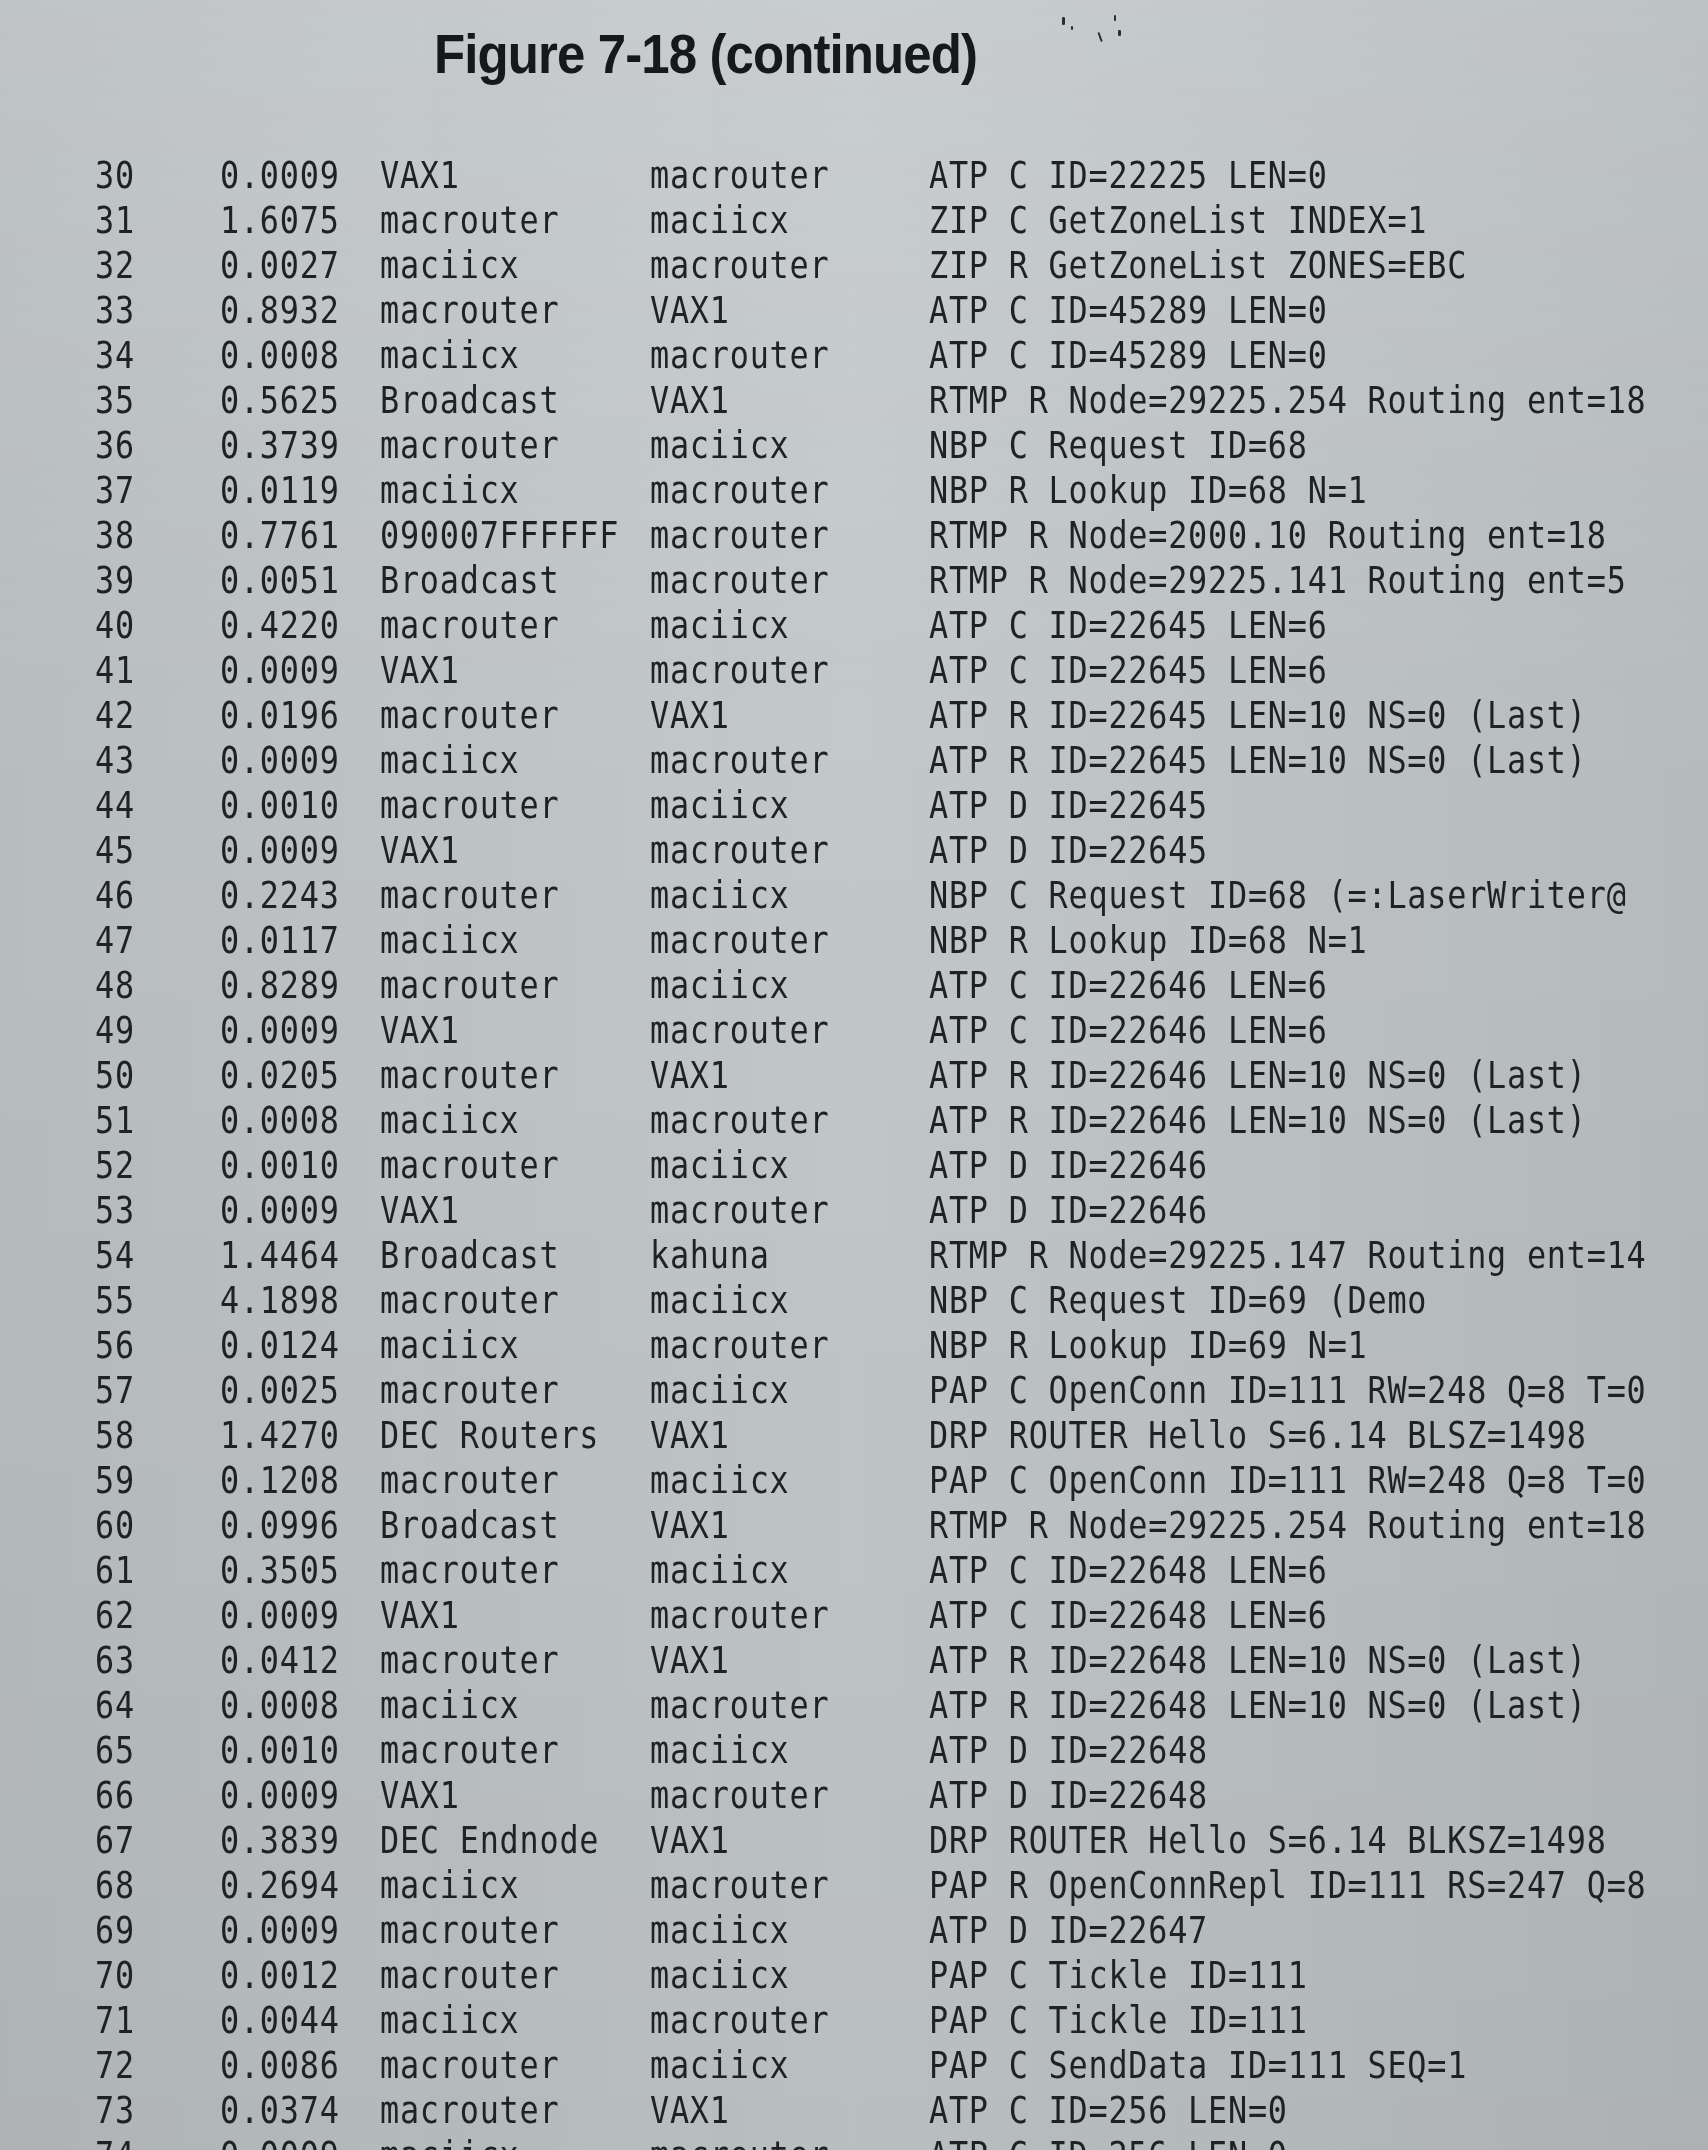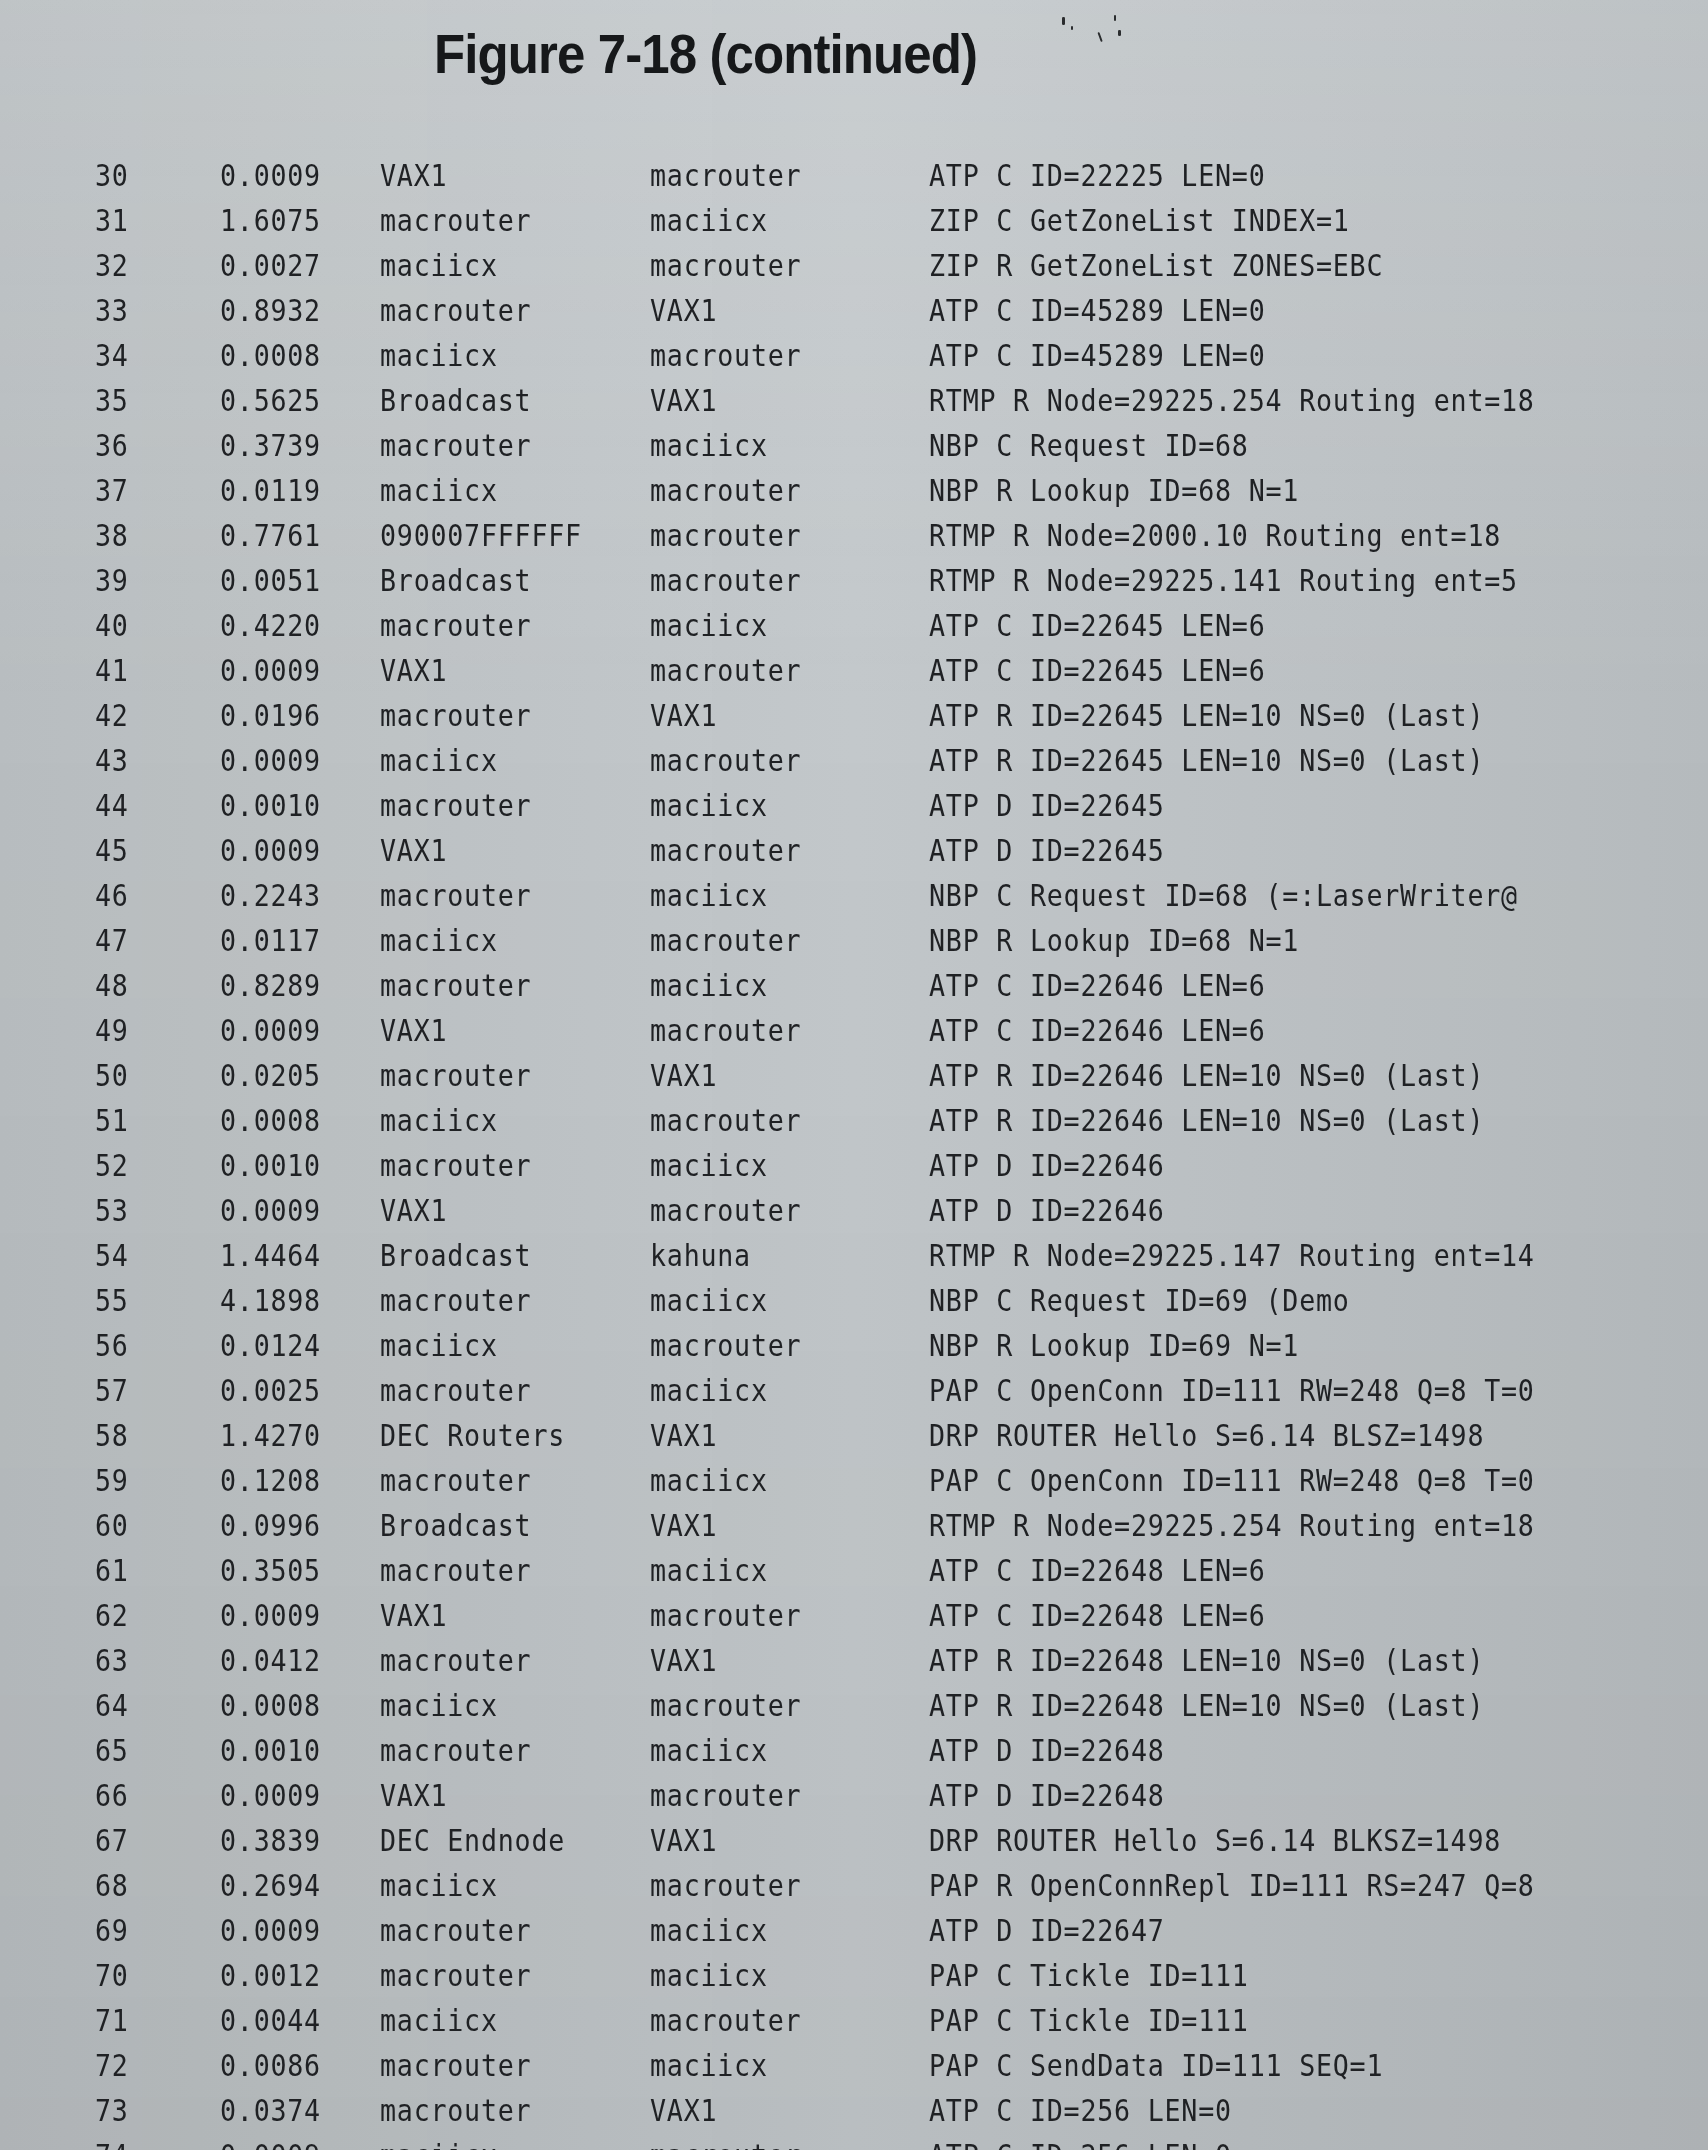--- a/index.html
+++ b/index.html
@@ -39,21 +39,21 @@
   .trace {
     position: absolute;
     left: 0;
     top: 153px;
     width: 1709px;
   }
   .row {
     position: relative;
     height: 45px;
     font-family: "DejaVu Sans Mono", "Liberation Mono", monospace;
-    font-size: 31px;
+    font-size: 37px;
     line-height: 45px;
     white-space: nowrap;
     color: #1f2124;
     letter-spacing: 0.9px;
   }
   .row span {
     position: absolute;
     top: 0;
     transform: scaleX(0.86);
     transform-origin: left center;

